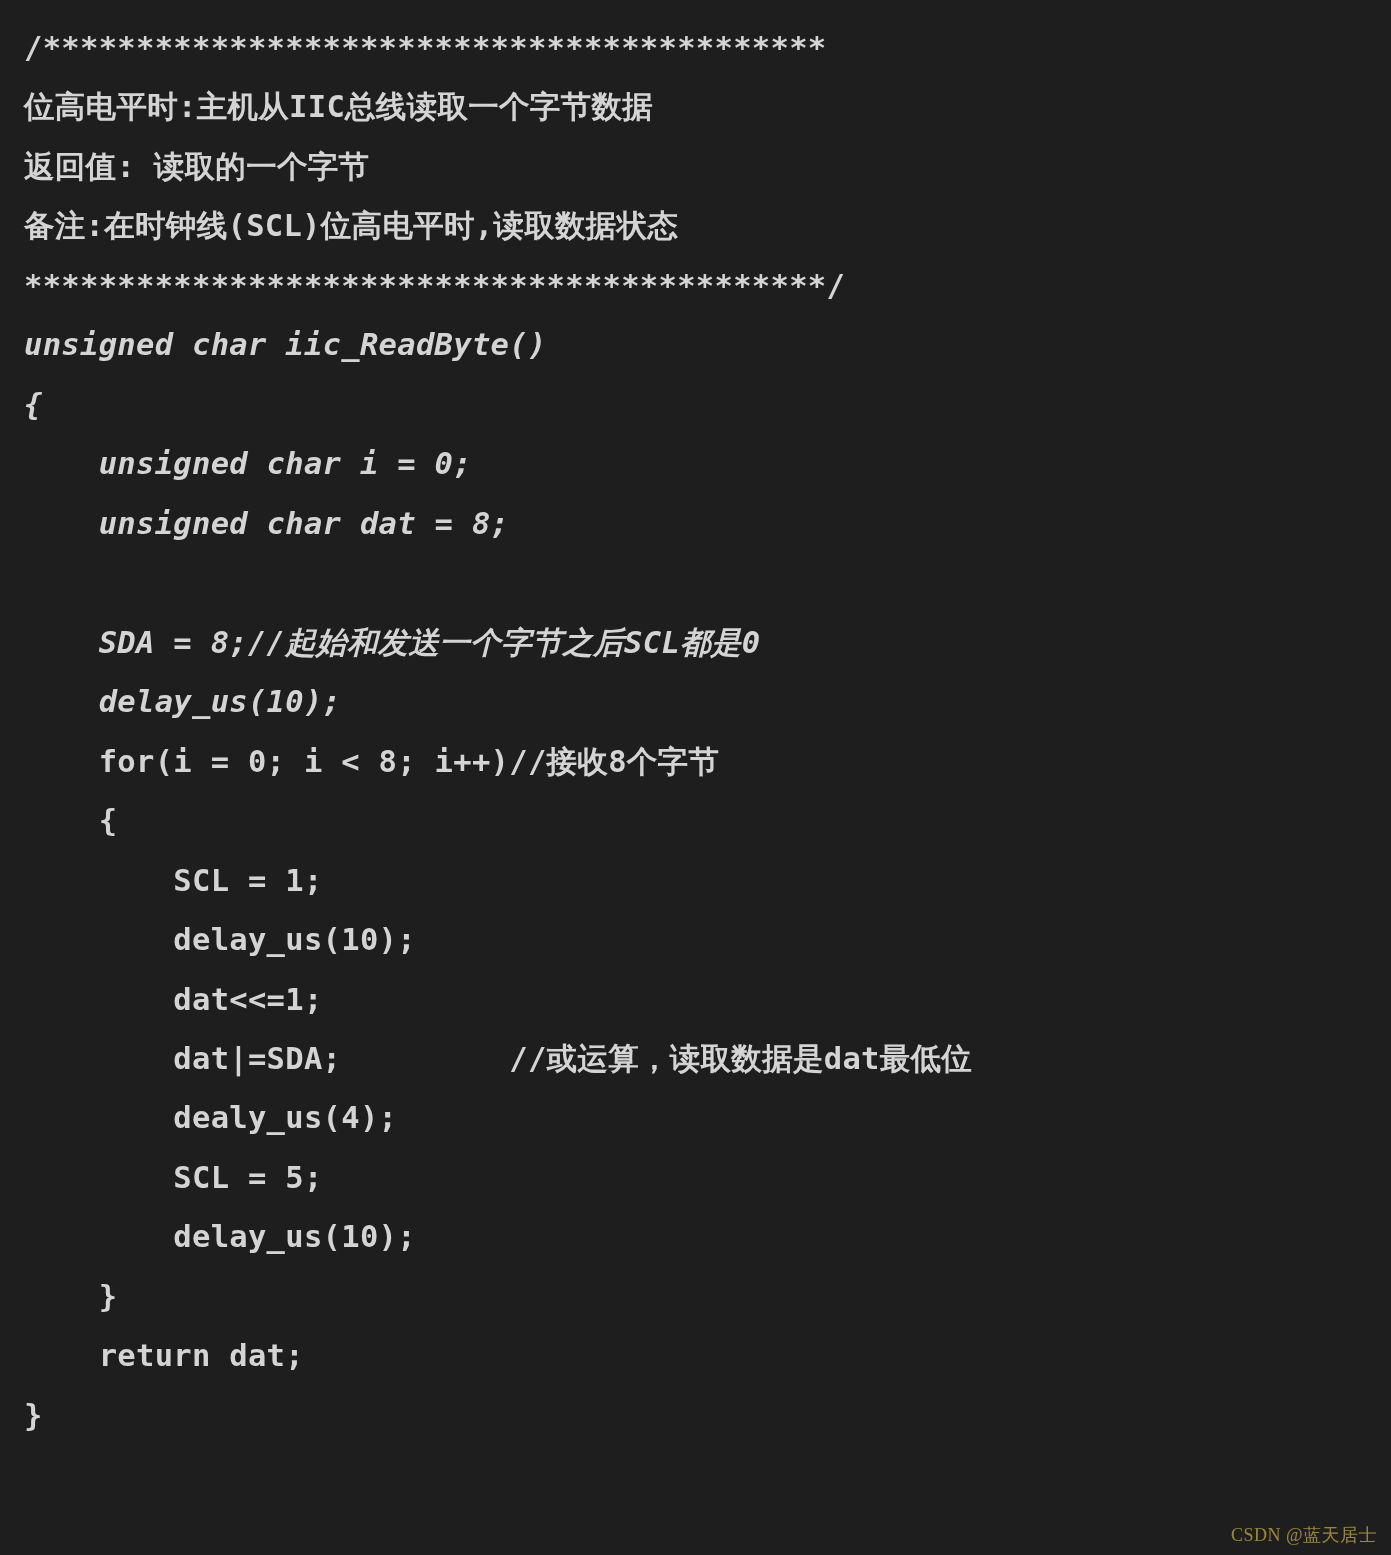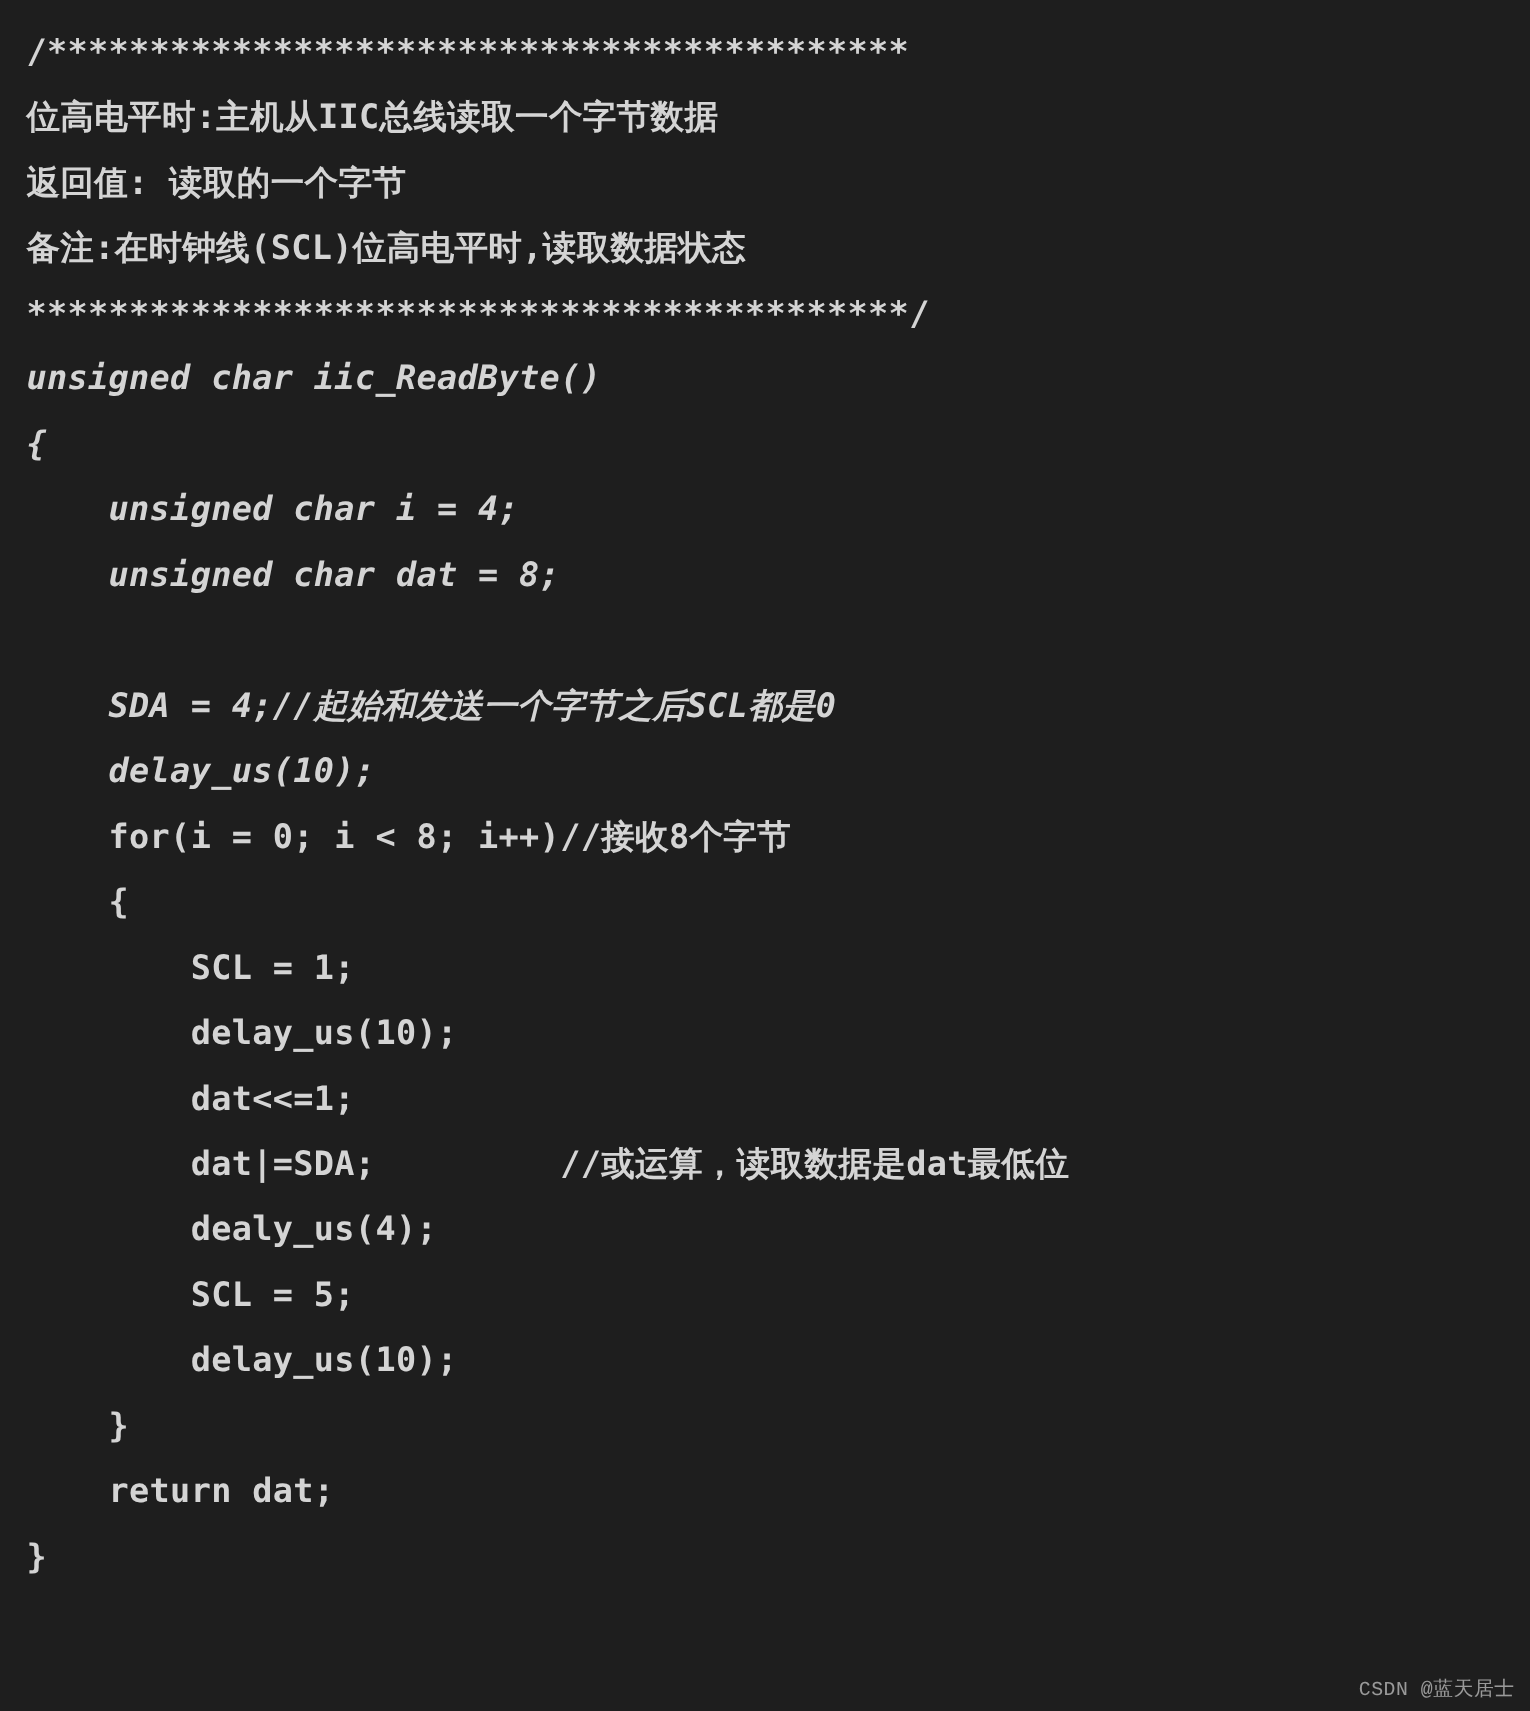--- a/index.html
+++ b/index.html
@@ -20,41 +20,41 @@
     white-space: pre;
     letter-spacing: 0.3px;
   }
   .bold   { font-weight: 700; }
   .italic { font-style: italic; margin-top: 12px; }
   
   .watermark {
     position: absolute;
     right: 14px;
     bottom: 8px;
-    font-family: Liberation Mono, monospace;
+    font-family: Liberation Serif, serif;
     font-size: 18px;
-    color: #ffffff;
+    color: #fde047;
     opacity: .55;
     letter-spacing: .5px;
   }
 </style>
 </head>
 <body>
 
 <pre class="code" id="code-block"><span class="bold">/******************************************</span>
 <span class="bold">位高电平时:主机从IIC总线读取一个字节数据</span>
 <span class="bold">返回值: 读取的一个字节</span>
 <span class="bold">备注:在时钟线(SCL)位高电平时,读取数据状态</span>
 <span class="bold">*******************************************/</span>
 <span class="bold italic">unsigned char iic_ReadByte()</span>
 <span class="bold italic">{</span>
-<span class="bold italic">    unsigned char i = 4;</span>
+<span class="bold italic">    unsigned char i = 0;</span>
 <span class="bold italic">    unsigned char dat = 8;</span>
 <span class=""></span>
-<span class="bold italic">    SDA = 4;//起始和发送一个字节之后SCL都是0</span>
+<span class="bold italic">    SDA = 8;//起始和发送一个字节之后SCL都是0</span>
 <span class="bold italic">    delay_us(10);</span>
 <span class="bold">    for(i = 0; i &lt; 8; i++)//接收8个字节</span>
 <span class="bold">    {</span>
 <span class="bold">        SCL = 1;</span>
 <span class="bold">        delay_us(10);</span>
 <span class="bold">        dat&lt;&lt;=1;</span>
 <span class="bold">        dat|=SDA;         //或运算，读取数据是dat最低位</span>
 <span class="bold">        dealy_us(4);</span>
 <span class="bold">        SCL = 5;</span>
 <span class="bold">        delay_us(10);</span>

